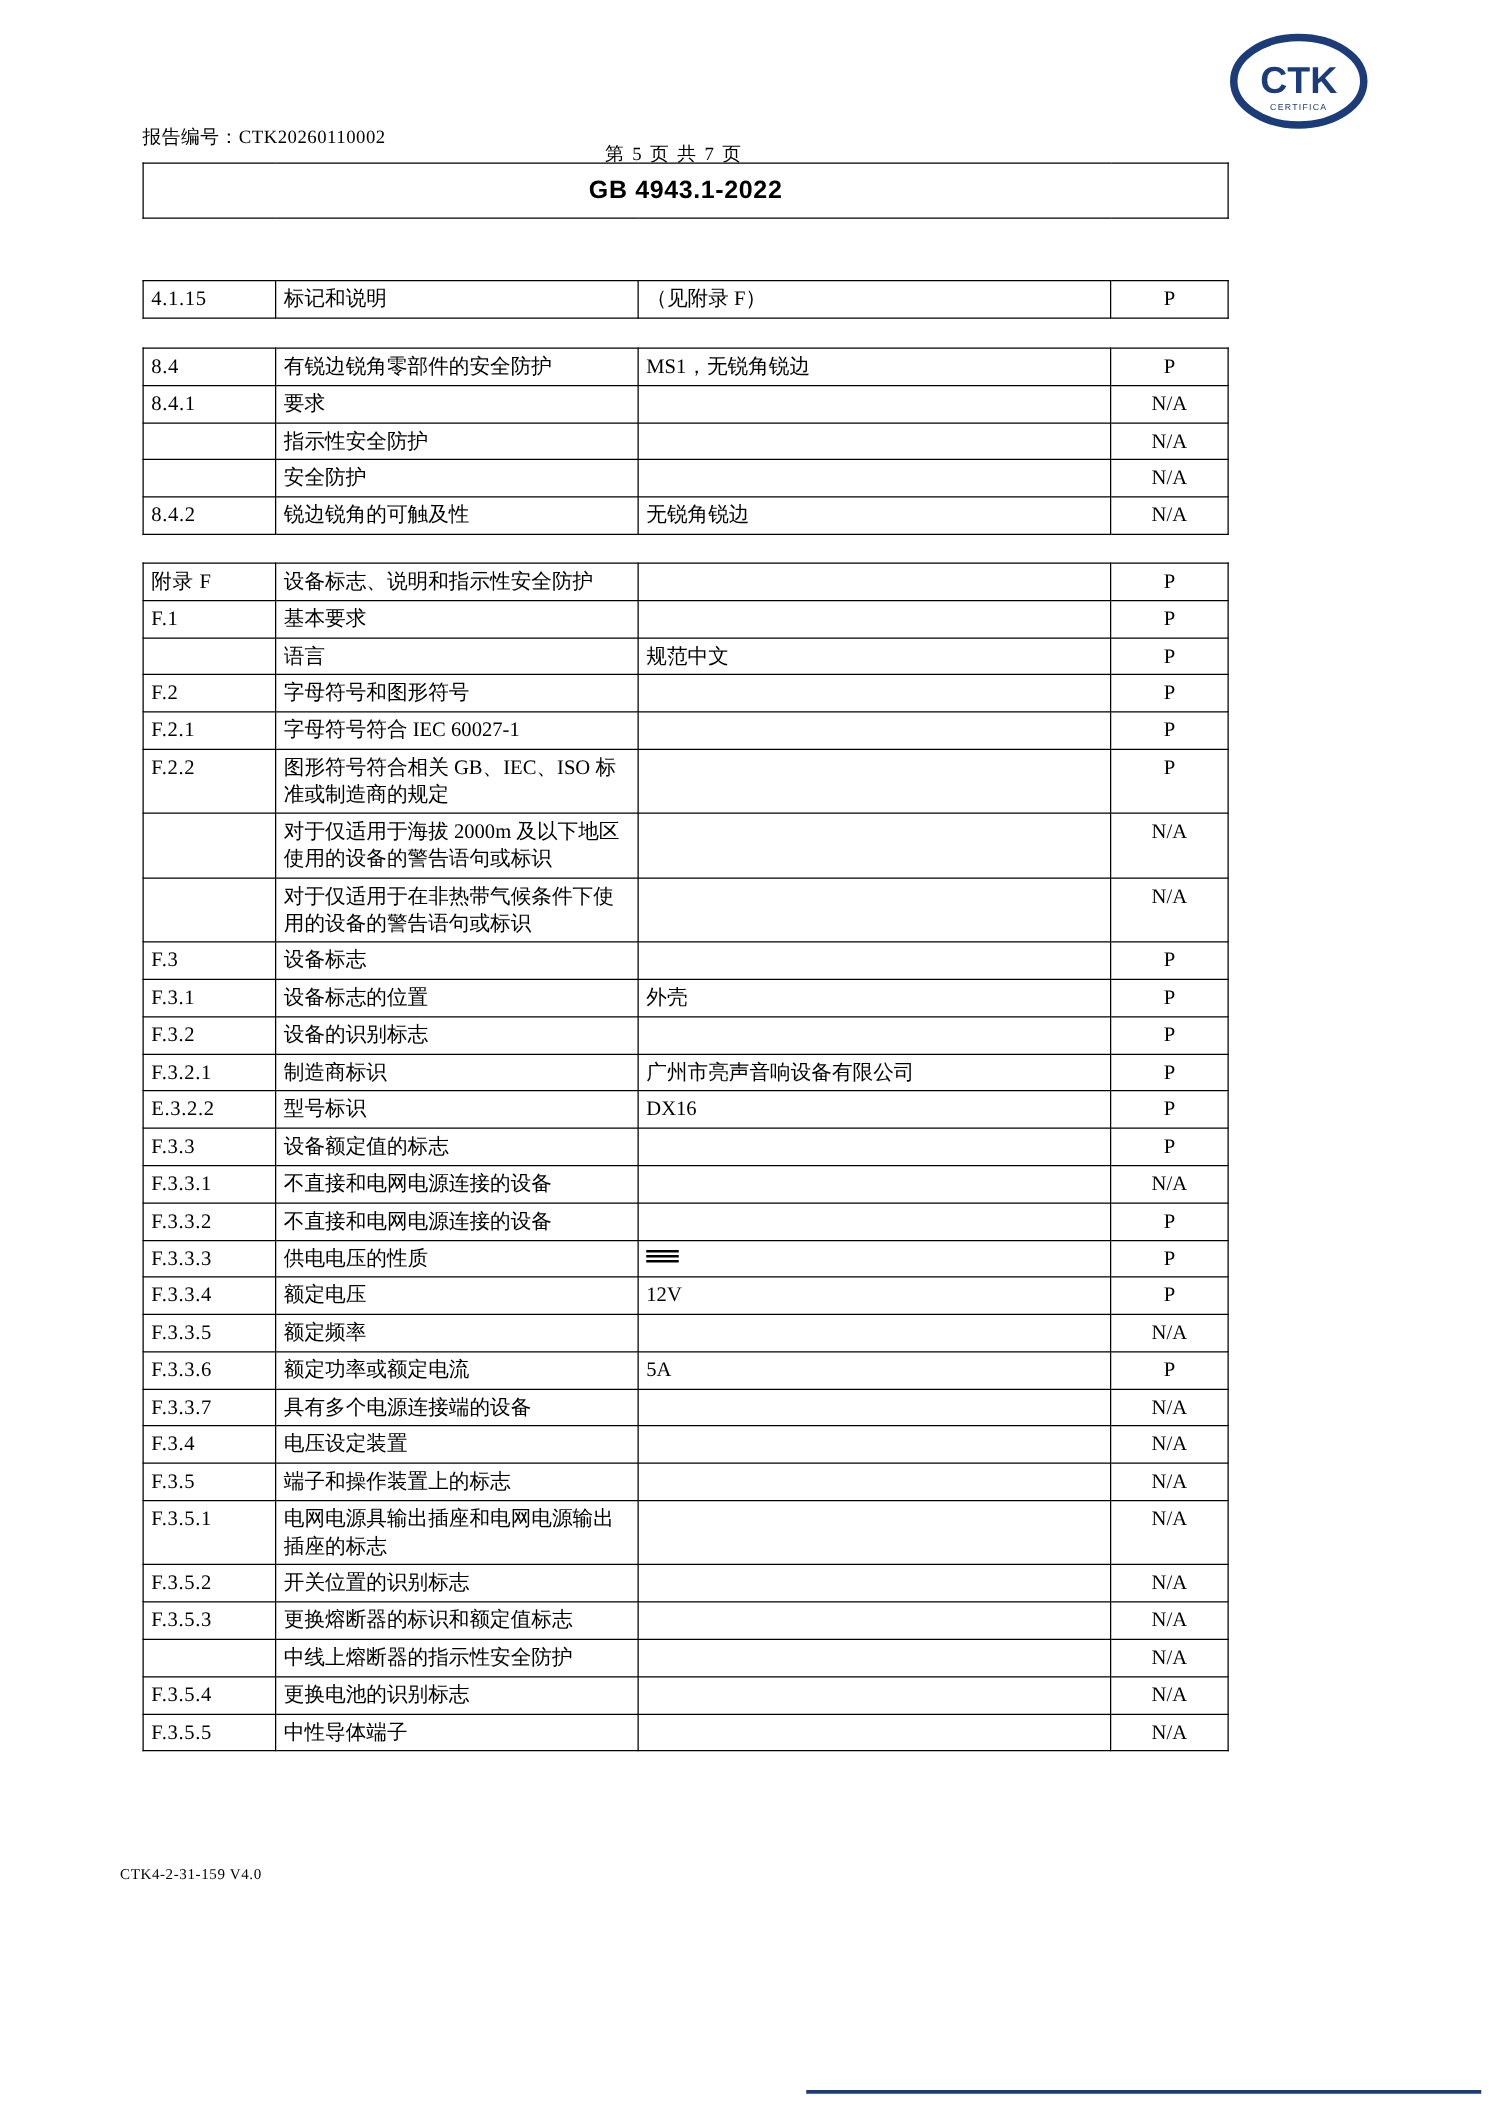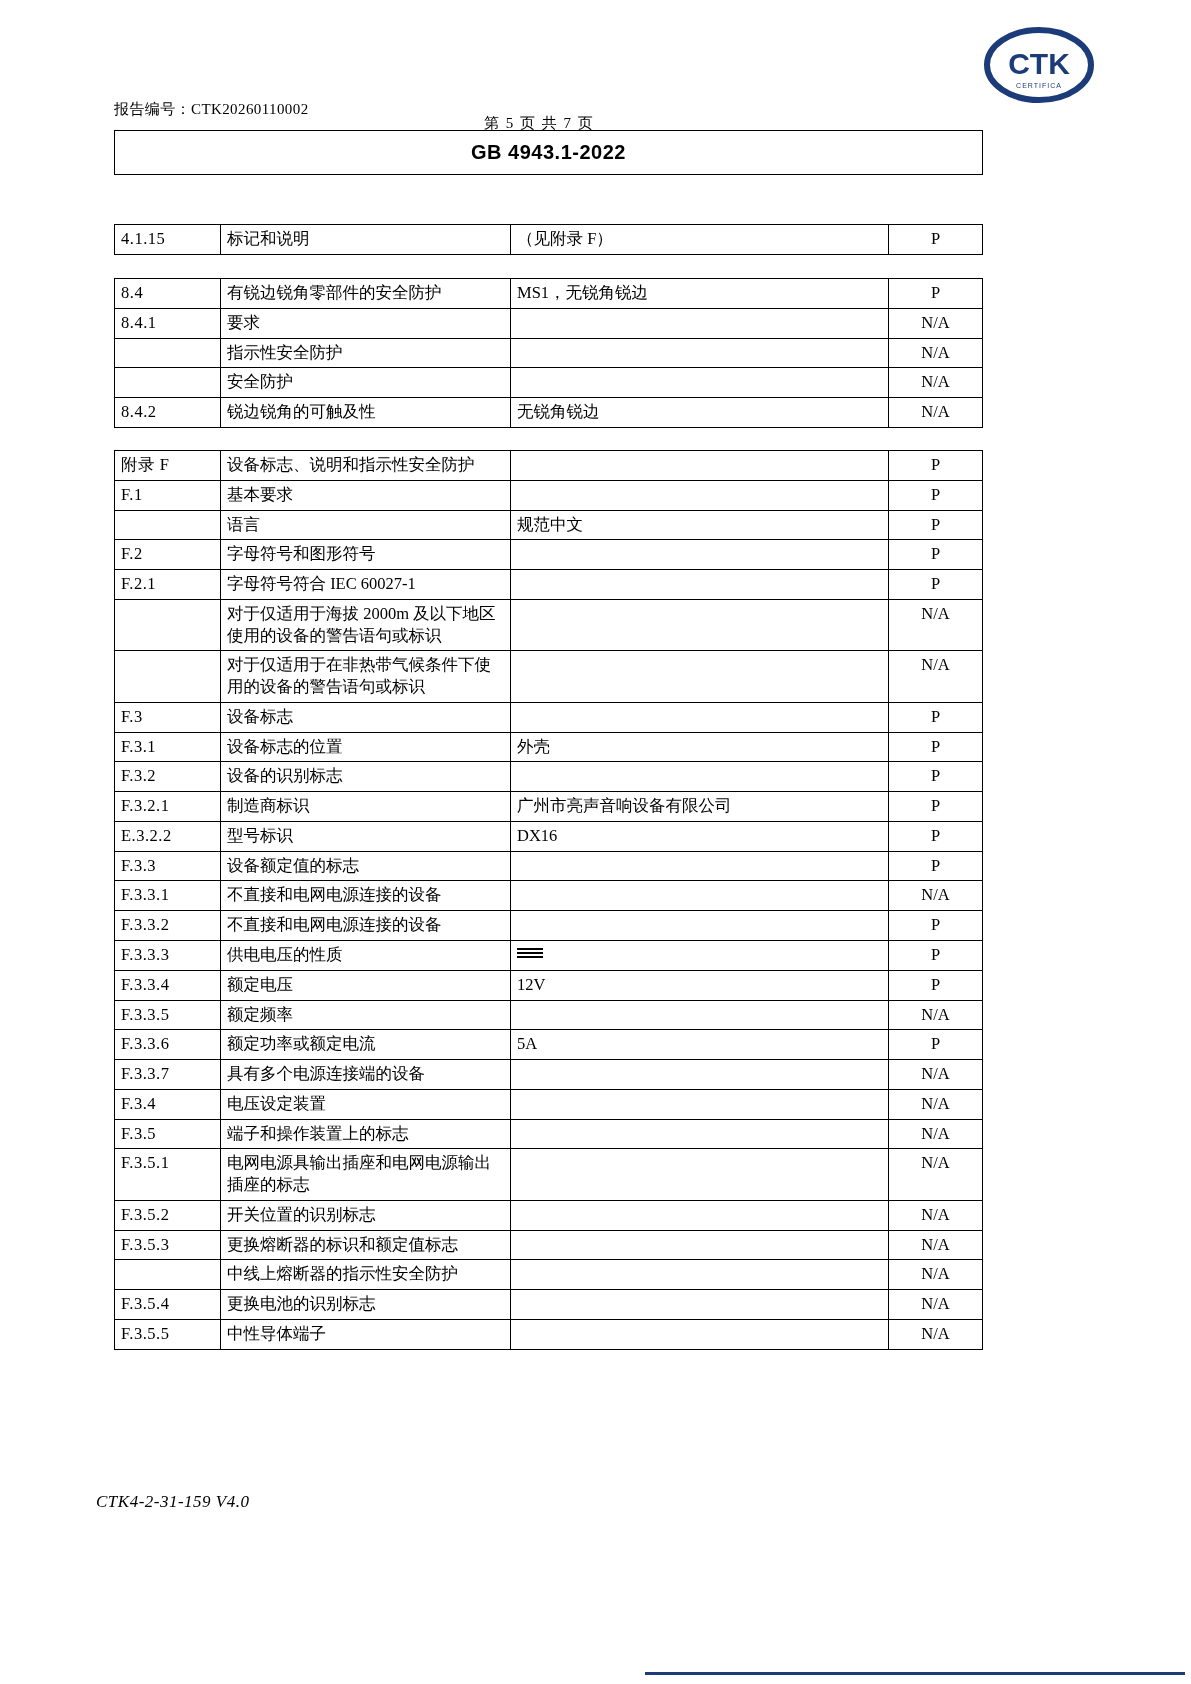--- a/index.html
+++ b/index.html
@@ -125,23 +125,22 @@
   }
   .dc-symbol i.l1 { width: 26px; }
   .dc-symbol i.l2 { width: 26px; }
   .dc-symbol i.l3 { width: 26px; }
 
   
   .footer {
     position: absolute;
     left: 96px;
     top: 1492px;
-    font-size: 17px;
+    font-size: 12px;
     letter-spacing: 0.5px;
-    font-style: italic;
   }
   .bottom-rule {
     position: absolute;
     left: 645px;
     top: 1672px;
     width: 540px;
     height: 3px;
     background: #1b3c78;
   }
 </style>
@@ -268,20 +267,26 @@
           <td class="result"></td>
           <td class="verdict">P</td>
         </tr>
         <tr>
           <td class="clause">F.2.1</td>
           <td class="req">字母符号符合 IEC 60027-1</td>
           <td class="result"></td>
           <td class="verdict">P</td>
         </tr>
         <tr>
+          <td class="clause">F.2.2</td>
+          <td class="req">图形符号符合相关 GB、IEC、ISO 标准或制造商的规定</td>
+          <td class="result"></td>
+          <td class="verdict">P</td>
+        </tr>
+        <tr>
           <td class="clause"></td>
           <td class="req">对于仅适用于海拔 2000m 及以下地区使用的设备的警告语句或标识</td>
           <td class="result"></td>
           <td class="verdict">N/A</td>
         </tr>
         <tr>
           <td class="clause"></td>
           <td class="req">对于仅适用于在非热带气候条件下使用的设备的警告语句或标识</td>
           <td class="result"></td>
           <td class="verdict">N/A</td>

